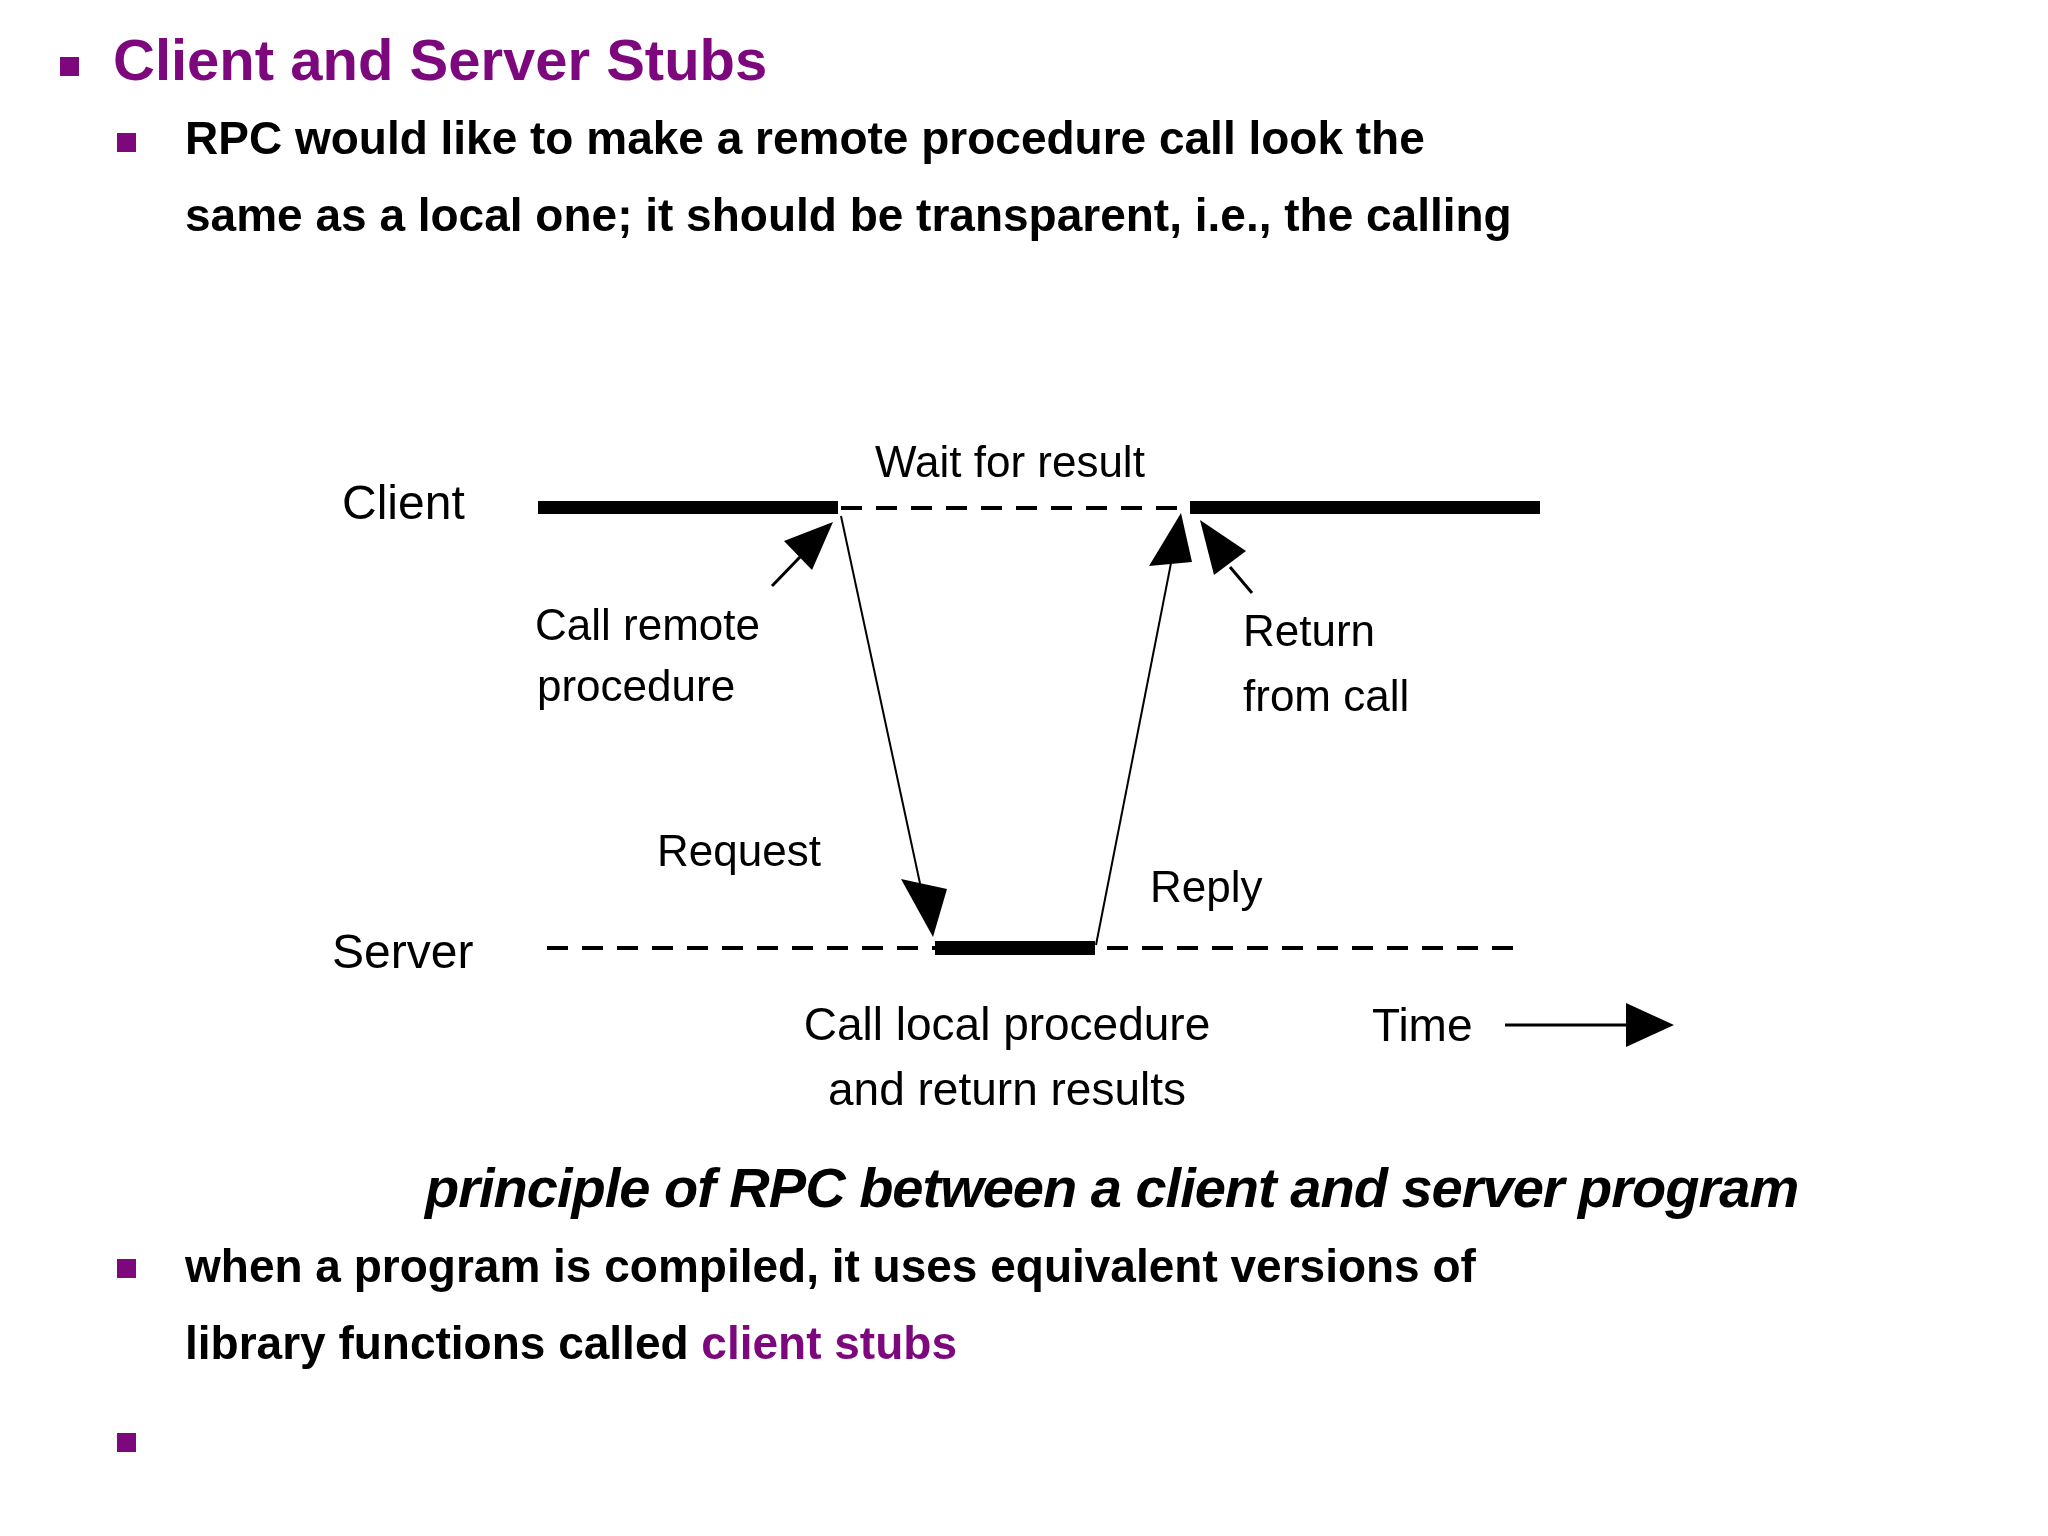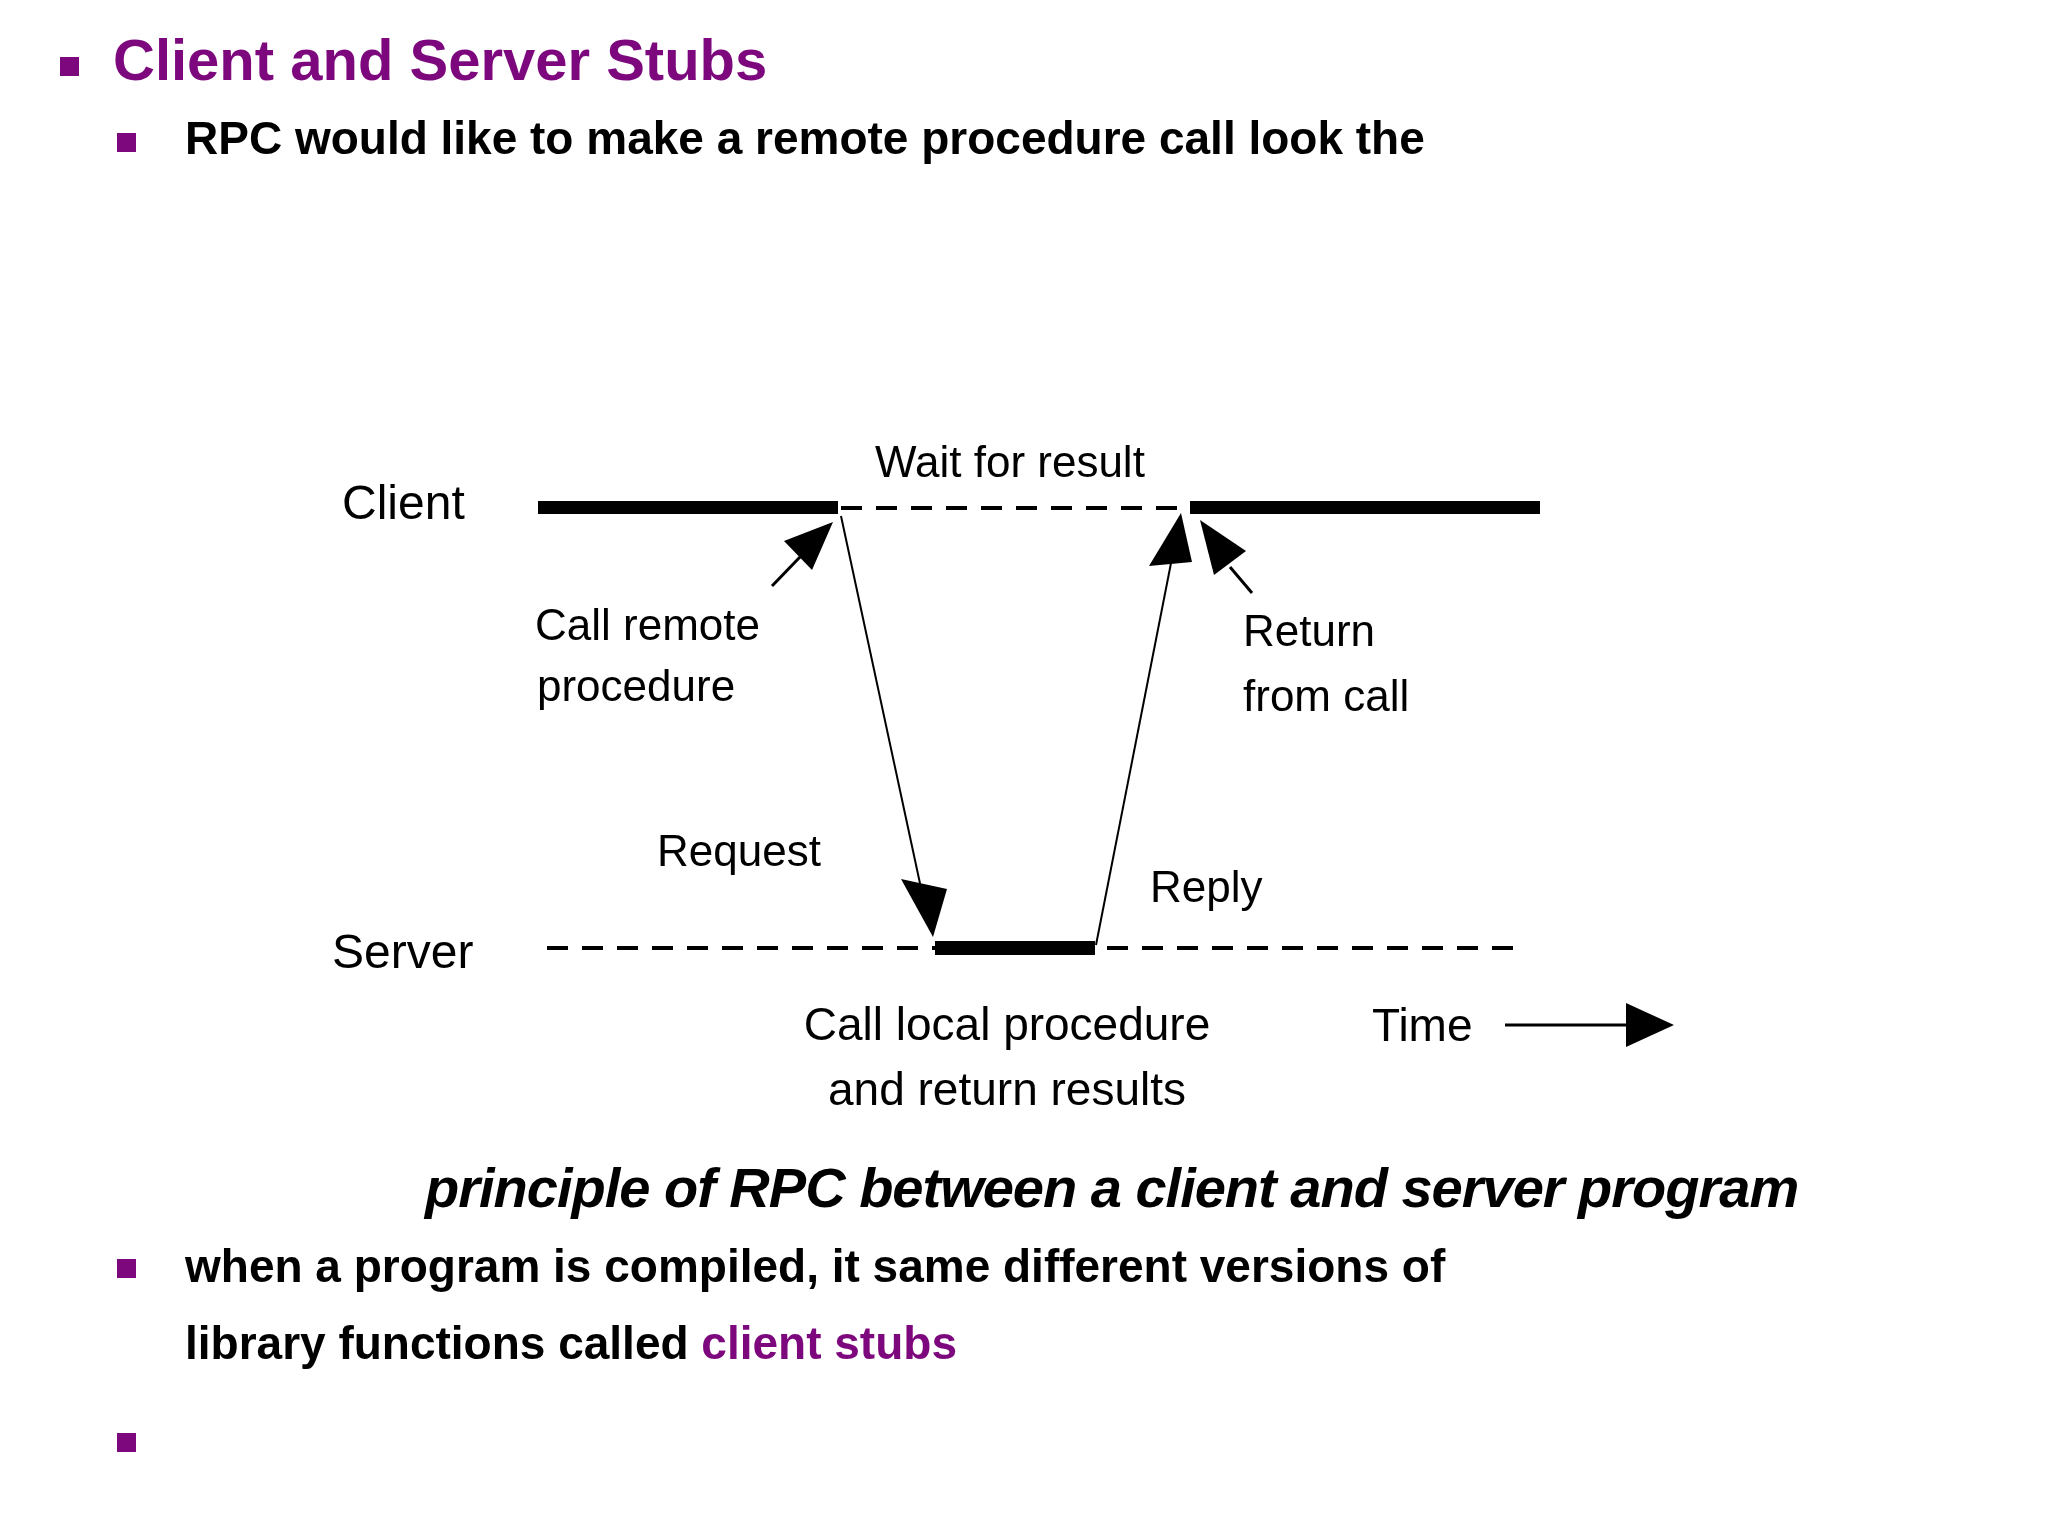--- a/index.html
+++ b/index.html
@@ -54,20 +54,21 @@
 <body>
 
 <div id="slide">
 
   <div class="bullet-sq" style="left:60px;top:57px;"></div>
   <div class="abs" id="title">Client and Server Stubs</div>
 
   <div class="bullet-sq" style="left:117px;top:133px;"></div>
   <div class="abs body-text" id="bullet1-text">
     <div>RPC would like to make a remote procedure call look the</div>
+    <div>same as a local one; it should be transparent, i.e., the calling</div>
   </div>
 
   <svg id="rpc-diagram" width="1400" height="700" viewBox="300 420 1400 700">
 
     <text class="dtxt-lg" x="342" y="519">Client</text>
     <rect x="538" y="501" width="300" height="13" fill="#000"></rect>
     <line x1="841" y1="508" x2="1186" y2="508" stroke="#000" stroke-width="4" stroke-dasharray="21 14"></line>
     <rect x="1190" y="501" width="350" height="13" fill="#000"></rect>
     <text class="dtxt" x="1010" y="477" text-anchor="middle">Wait for result</text>
 
@@ -97,21 +98,21 @@
 
     <text class="dtxt-md" x="1372" y="1041">Time</text>
     <line x1="1505" y1="1025" x2="1630" y2="1025" stroke="#000" stroke-width="3"></line>
     <polygon points="1674,1025 1626,1003 1626,1047" fill="#000"></polygon>
   </svg>
 
   <div class="abs" id="caption">principle of RPC between a client and server program</div>
 
   <div class="bullet-sq" style="left:117px;top:1259px;"></div>
   <div class="abs body-text" id="bullet2-text">
-    <div>when a program is compiled, it same different versions of</div>
+    <div>when a program is compiled, it uses equivalent versions of</div>
     <div><span>library functions called </span><span class="hl">client stubs</span></div>
   </div>
 
   <div class="bullet-sq" style="left:117px;top:1433px;"></div>
 
   <div class="abs" id="page-num">16</div>
 
 </div>
 
 </body></html>

